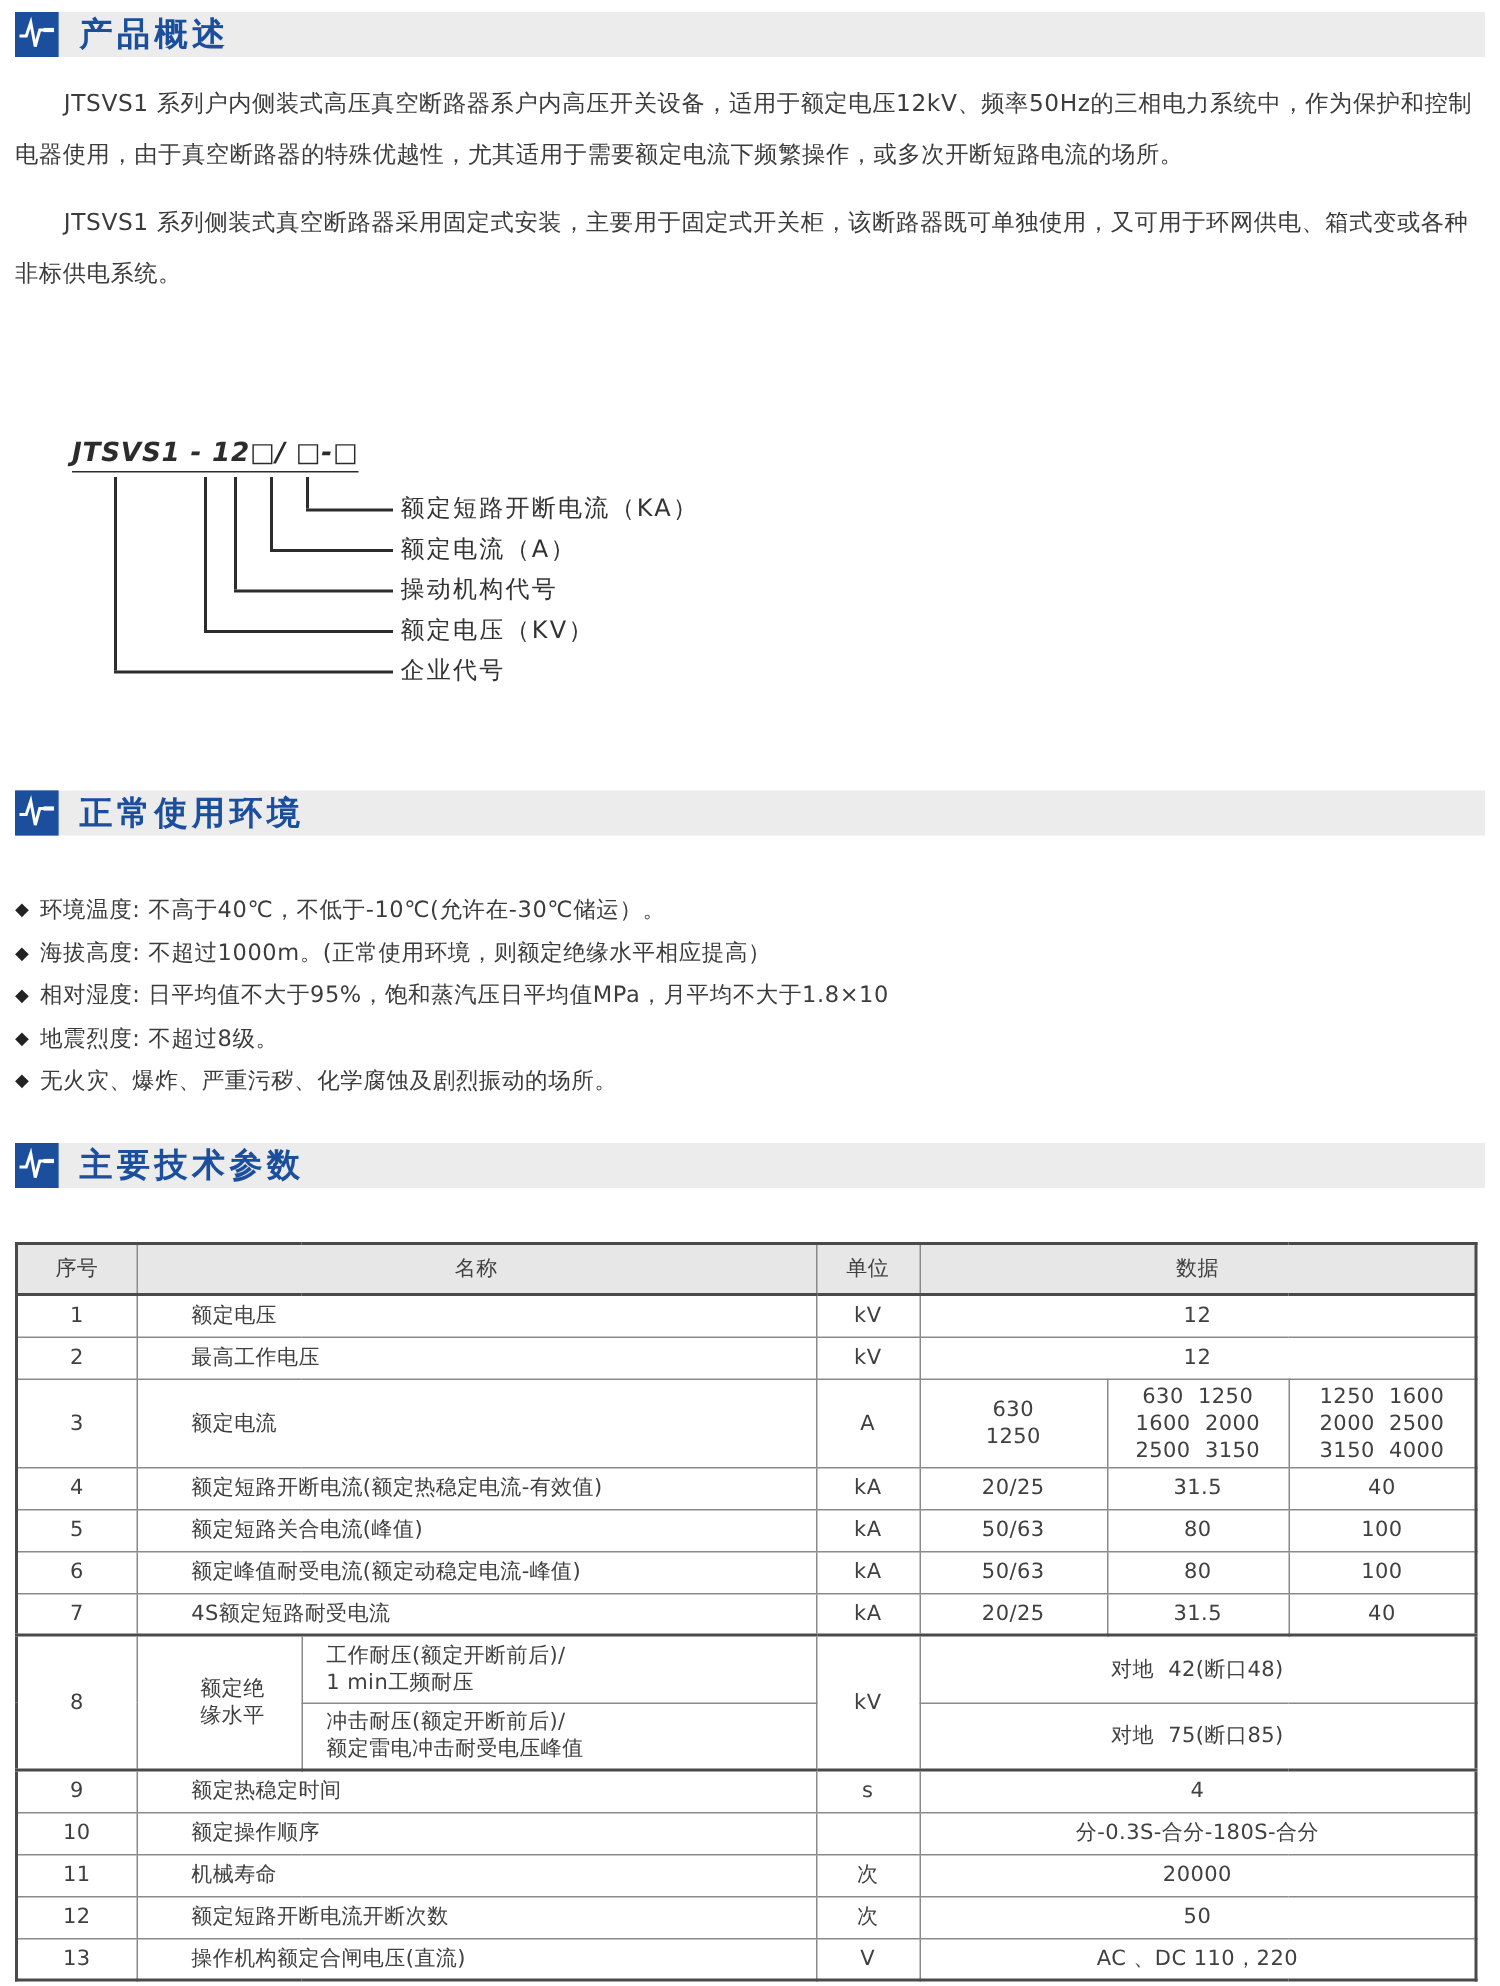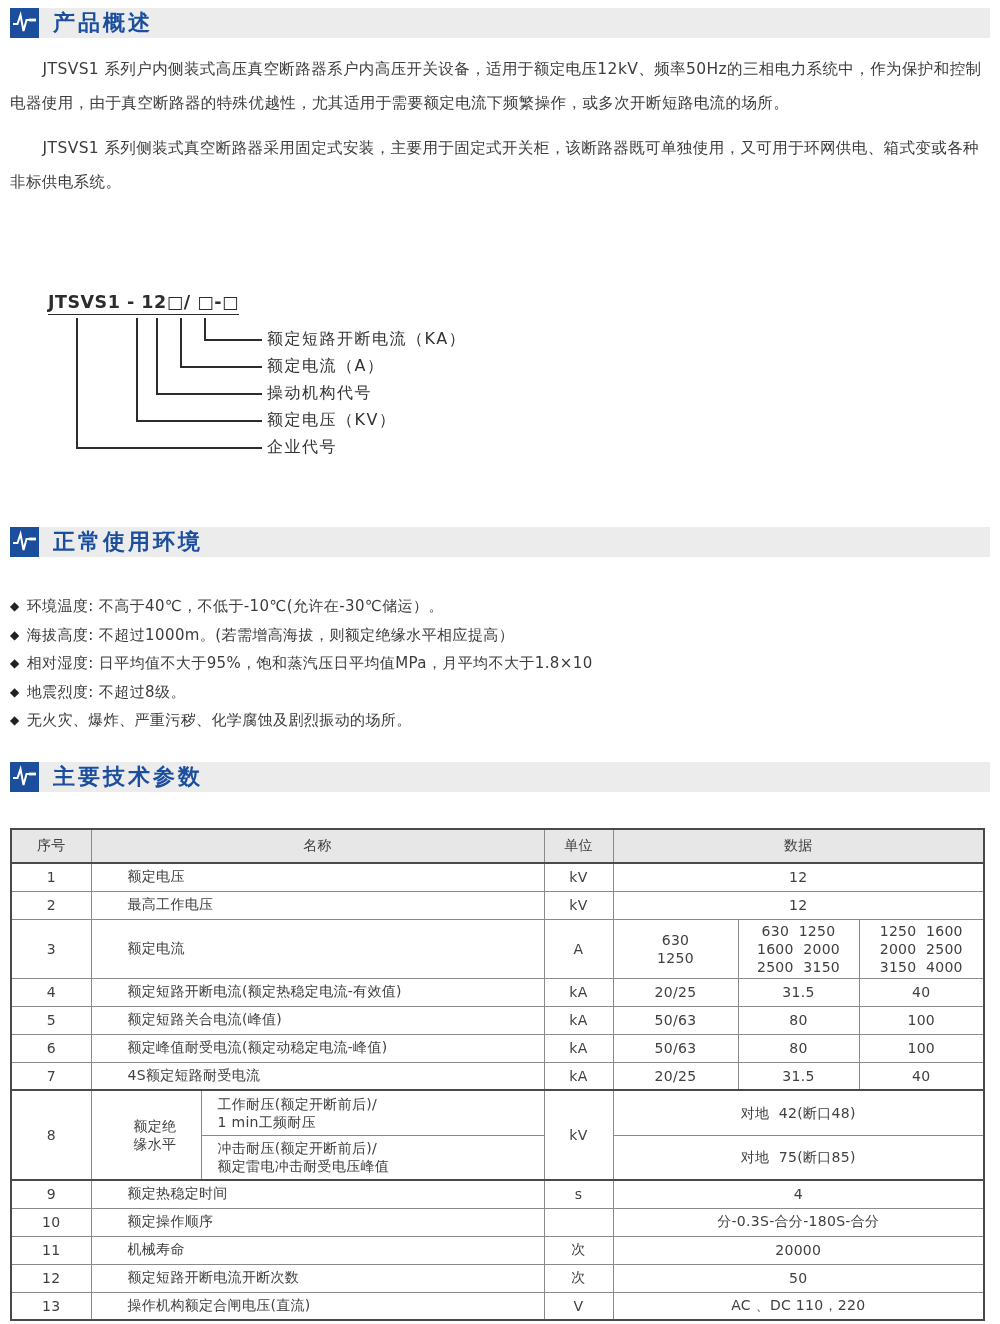--- a/index.html
+++ b/index.html
@@ -71,20 +71,21 @@
     position: absolute;
     left: 48px;
     top: 0;
     font-size: 17.5px;
     font-weight: bold;
     color: #2c2c2c;
     letter-spacing: 0.5px;
     border-bottom: 1.5px solid #2c2c2c;
     padding-bottom: 2px;
     white-space: pre;
+    font-style: italic;
   }
   .dline { position: absolute; background: #2c2c2c; }
   .dline.v { width: 1.5px; }
   .dline.h { height: 1.5px; }
   .dlabel {
     position: absolute;
     left: 267px;
     font-size: 16px;
     color: #333333;
     letter-spacing: 1.5px;
@@ -207,21 +208,21 @@
         <rect x="0" y="0" width="29" height="30" fill="#1b4f9e"></rect>
         <polyline points="3,16 7.5,16 10.5,7 13.5,23 16.5,12 20,12" fill="none" stroke="#ffffff" stroke-width="2"></polyline>
         <rect x="19" y="10.6" width="7" height="2.8" fill="#ffffff"></rect>
       </svg>
     </span>
     <span class="sec-title">正常使用环境</span>
   </div>
 
   <ul class="env-list">
     <li><span class="diamond">◆</span><span>环境温度: 不高于40℃，不低于-10℃(允许在-30℃储运）。</span></li>
-    <li><span class="diamond">◆</span><span>海拔高度: 不超过1000m。(若需增高海拔，则额定绝缘水平相应提高）</span></li>
+    <li><span class="diamond">◆</span><span>海拔高度: 不超过1000m。(正常使用环境，则额定绝缘水平相应提高）</span></li>
     <li><span class="diamond">◆</span><span>相对湿度: 日平均值不大于95%，饱和蒸汽压日平均值MPa，月平均不大于1.8×10</span></li>
     <li><span class="diamond">◆</span><span>地震烈度: 不超过8级。</span></li>
     <li><span class="diamond">◆</span><span>无火灾、爆炸、严重污秽、化学腐蚀及剧烈振动的场所。</span></li>
   </ul>
 
   <div class="sec-header" style="top:762px;">
     <span class="sec-icon">
       <svg class="pulse-svg" width="29" height="30" viewBox="0 0 29 30" xmlns="http://www.w3.org/2000/svg">
         <rect x="0" y="0" width="29" height="30" fill="#1b4f9e"></rect>
         <polyline points="3,16 7.5,16 10.5,7 13.5,23 16.5,12 20,12" fill="none" stroke="#ffffff" stroke-width="2"></polyline>

